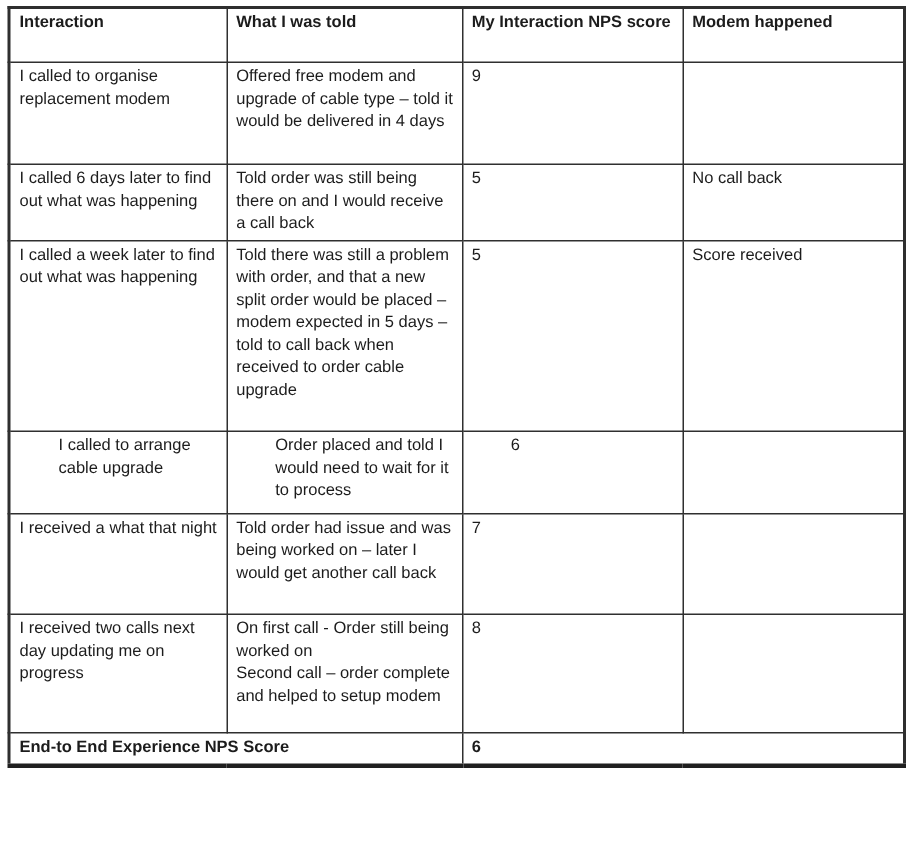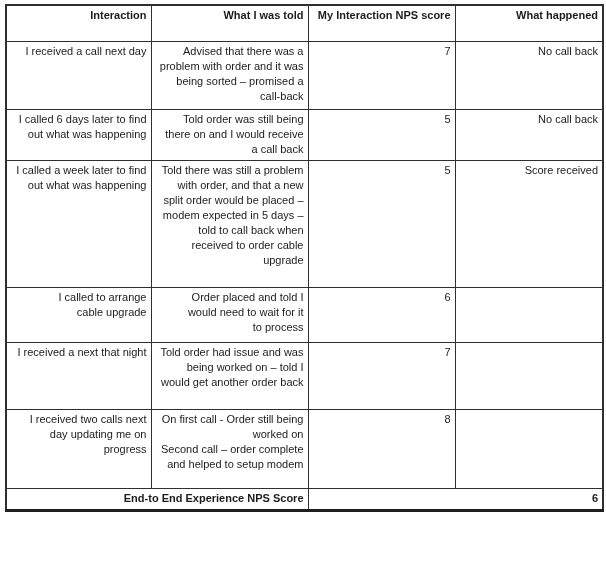--- a/index.html
+++ b/index.html
@@ -11,21 +11,20 @@
     overflow: hidden;
   }
   .page {
     width: 606px;
     height: 570px;
     background: #ffffff;
     box-sizing: border-box;
     padding: 4px 4px 0 5px;
     font-family: "Liberation Sans", sans-serif;
     color: #1c1c1c;
-    text-align: right;
   }
   table.nps-table {
     border-collapse: collapse;
     table-layout: fixed;
     width: 597px;
     font-size: 11px;
     line-height: 15px;
   }
   table.nps-table td {
     border: 1.5px solid #2f2f2f;
@@ -68,30 +67,30 @@
       <col class="c1">
         <col class="c2">
         <col class="c3">
         <col class="c4">
     </colgroup>
     <tbody>
       <tr class="header-row rh-header">
         <td>Interaction</td>
         <td>What I was told</td>
         <td>My Interaction NPS score</td>
-        <td>What happened</td>
+        <td>Modem happened</td>
       </tr>
 
+      <tr class="rh-r0">
+        <td>I called to organise replacement modem</td>
+        <td>Offered free modem and upgrade of cable type – told it would be delivered in 4 days</td>
+        <td>9</td>
+        <td></td>
+      </tr>
 
-      <tr class="rh-r1">
-        <td>I received a call next day</td>
-        <td>Advised that there was a problem with order and it was being sorted – promised a call-back</td>
-        <td>7</td>
-        <td>No call back</td>
-      </tr>
 
       <tr class="rh-r2">
         <td>I called 6 days later to find out what was happening</td>
         <td>Told order was still being there on and I would receive a call back</td>
         <td>5</td>
         <td>No call back</td>
       </tr>
 
       <tr class="rh-r3">
         <td>I called a week later to find out what was happening</td>
@@ -101,22 +100,22 @@
       </tr>
 
       <tr class="rh-r4">
         <td>I called to arrange cable upgrade</td>
         <td>Order placed and told I would need to wait for it to process</td>
         <td>6</td>
         <td></td>
       </tr>
 
       <tr class="rh-r5">
-        <td>I received a next that night</td>
-        <td>Told order had issue and was being worked on – told I would get another order back</td>
+        <td>I received a what that night</td>
+        <td>Told order had issue and was being worked on – later I would get another call back</td>
         <td>7</td>
         <td></td>
       </tr>
 
       <tr class="rh-r6">
         <td>I received two calls next day updating me on progress</td>
         <td>On first call - Order still being worked on
 Second call – order complete and helped to setup modem</td>
         <td>8</td>
         <td></td>

